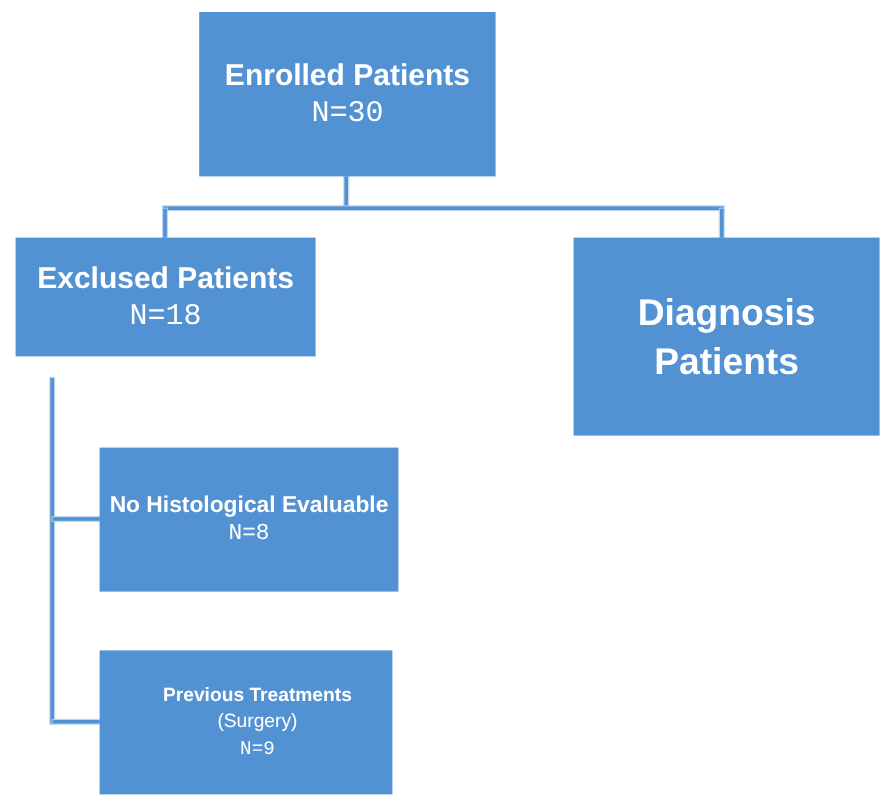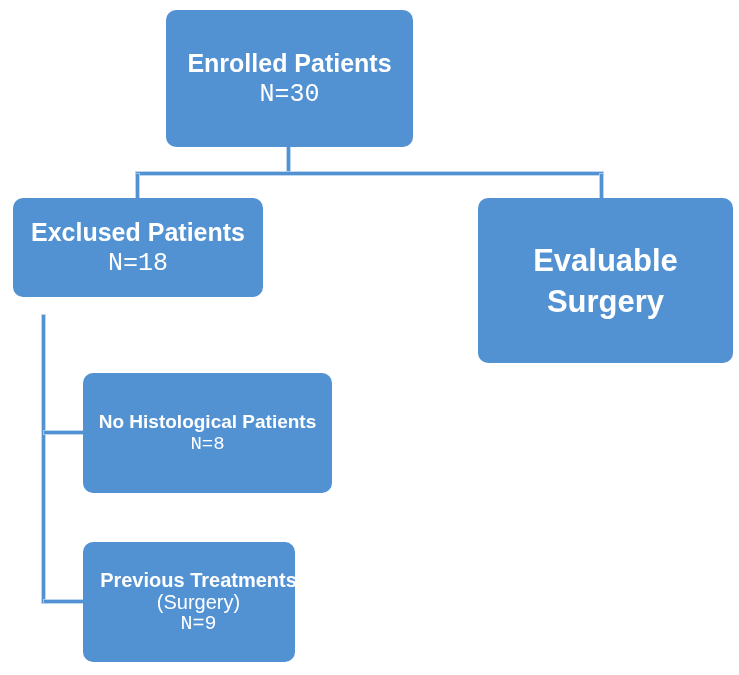--- a/index.html
+++ b/index.html
@@ -18,21 +18,20 @@
   .node {
     position: absolute;
     box-sizing: border-box;
     background: #5292d2;
     color: #ffffff;
     display: flex;
     flex-direction: column;
     align-items: center;
     justify-content: center;
     text-align: center;
-    border-radius: 10px;
   }
   .node-title { font-weight: 700; }
   .node-subtitle { font-weight: 400; }
   .node-value { font-weight: 400; font-family: Liberation Mono, monospace; }
 
   #node-enrolled {
     left: 166px; top: 10px; width: 247px; height: 137px;
     font-size: 25px; line-height: 32px;
   }
   #node-excluded {
@@ -42,22 +41,22 @@
   #node-evaluable {
     left: 478px; top: 198px; width: 255px; height: 165px;
     font-size: 31px; line-height: 41px;
     padding: 0 20px;
   }
   #node-nohisto {
     left: 83px; top: 373px; width: 249px; height: 120px;
     font-size: 19px; line-height: 22px;
   }
   #node-prevtreat {
-    left: 83px; top: 542px; width: 212px; height: 120px;
-    font-size: 20px; line-height: 22px; padding-left: 19px;
+    left: 83px; top: 542px; width: 244px; height: 120px;
+    font-size: 16px; line-height: 22px; padding-left: 19px;
   }
   .sub .node-title { white-space: nowrap; }
 
   .line {
     position: absolute;
     background: #5292d2;
     box-shadow: 0 0 0 1px rgba(177, 208, 238, 0.85);
   }
   #line-v-enrolled   { left: 287px; top: 147px; width: 3px;   height: 26px; }
   #line-h-branch     { left: 136px; top: 172px; width: 467px; height: 3px;  }
@@ -84,25 +83,25 @@
     <div class="node-title">Enrolled Patients</div>
     <div class="node-value">N=30</div>
   </div>
 
   <div class="node" id="node-excluded" style="background: rgb(82, 146, 210); color: rgb(255, 255, 255);">
     <div class="node-title">Exclused Patients</div>
     <div class="node-value">N=18</div>
   </div>
 
   <div class="node" id="node-evaluable" style="background: rgb(82, 146, 210); color: rgb(255, 255, 255);">
-    <div class="node-title">Evaluable Surgery</div>
+    <div class="node-title">Diagnosis Patients</div>
   </div>
 
   <div class="node sub" id="node-nohisto" style="background: rgb(82, 146, 210); color: rgb(255, 255, 255);">
-    <div class="node-title">No Histological Patients</div>
+    <div class="node-title">No Histological Evaluable</div>
     <div class="node-value">N=8</div>
   </div>
 
   <div class="node sub" id="node-prevtreat" style="background: rgb(82, 146, 210); color: rgb(255, 255, 255);">
     <div class="node-title">Previous Treatments</div>
     <div class="node-subtitle">(Surgery)</div>
     <div class="node-value">N=9</div>
   </div>
 
 </div>

